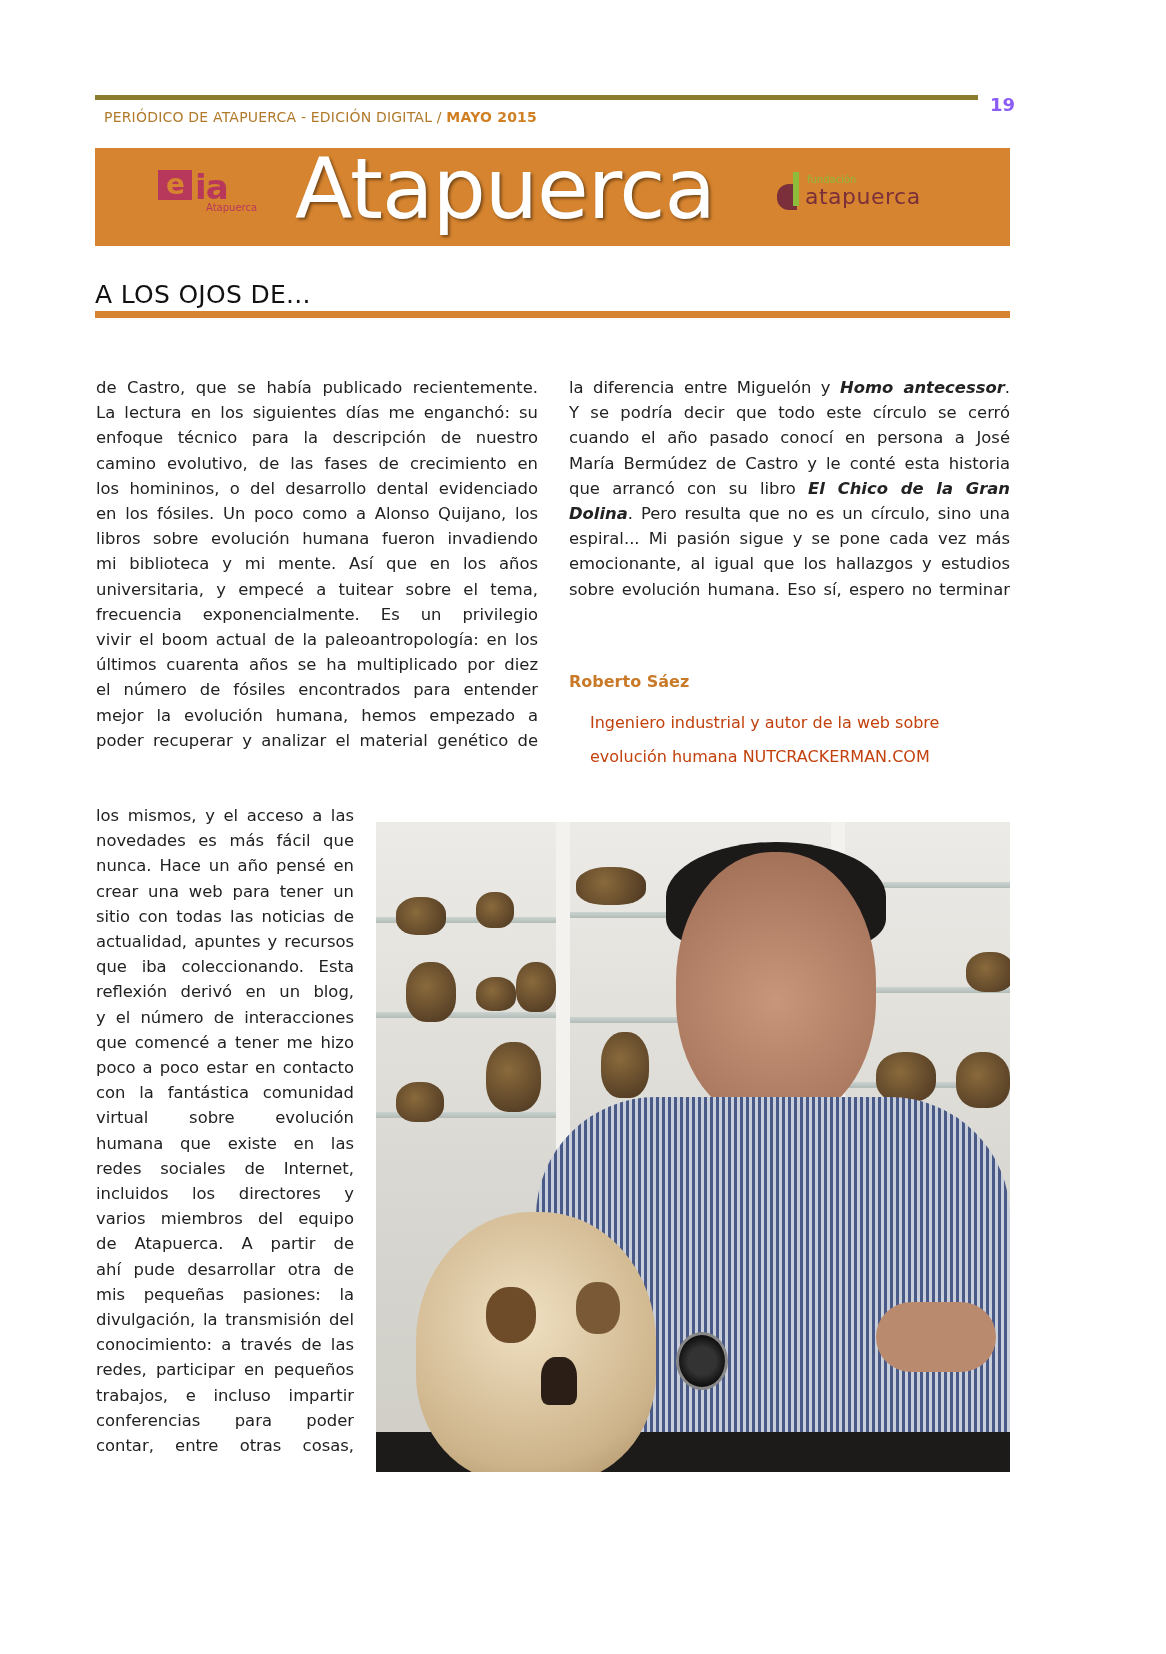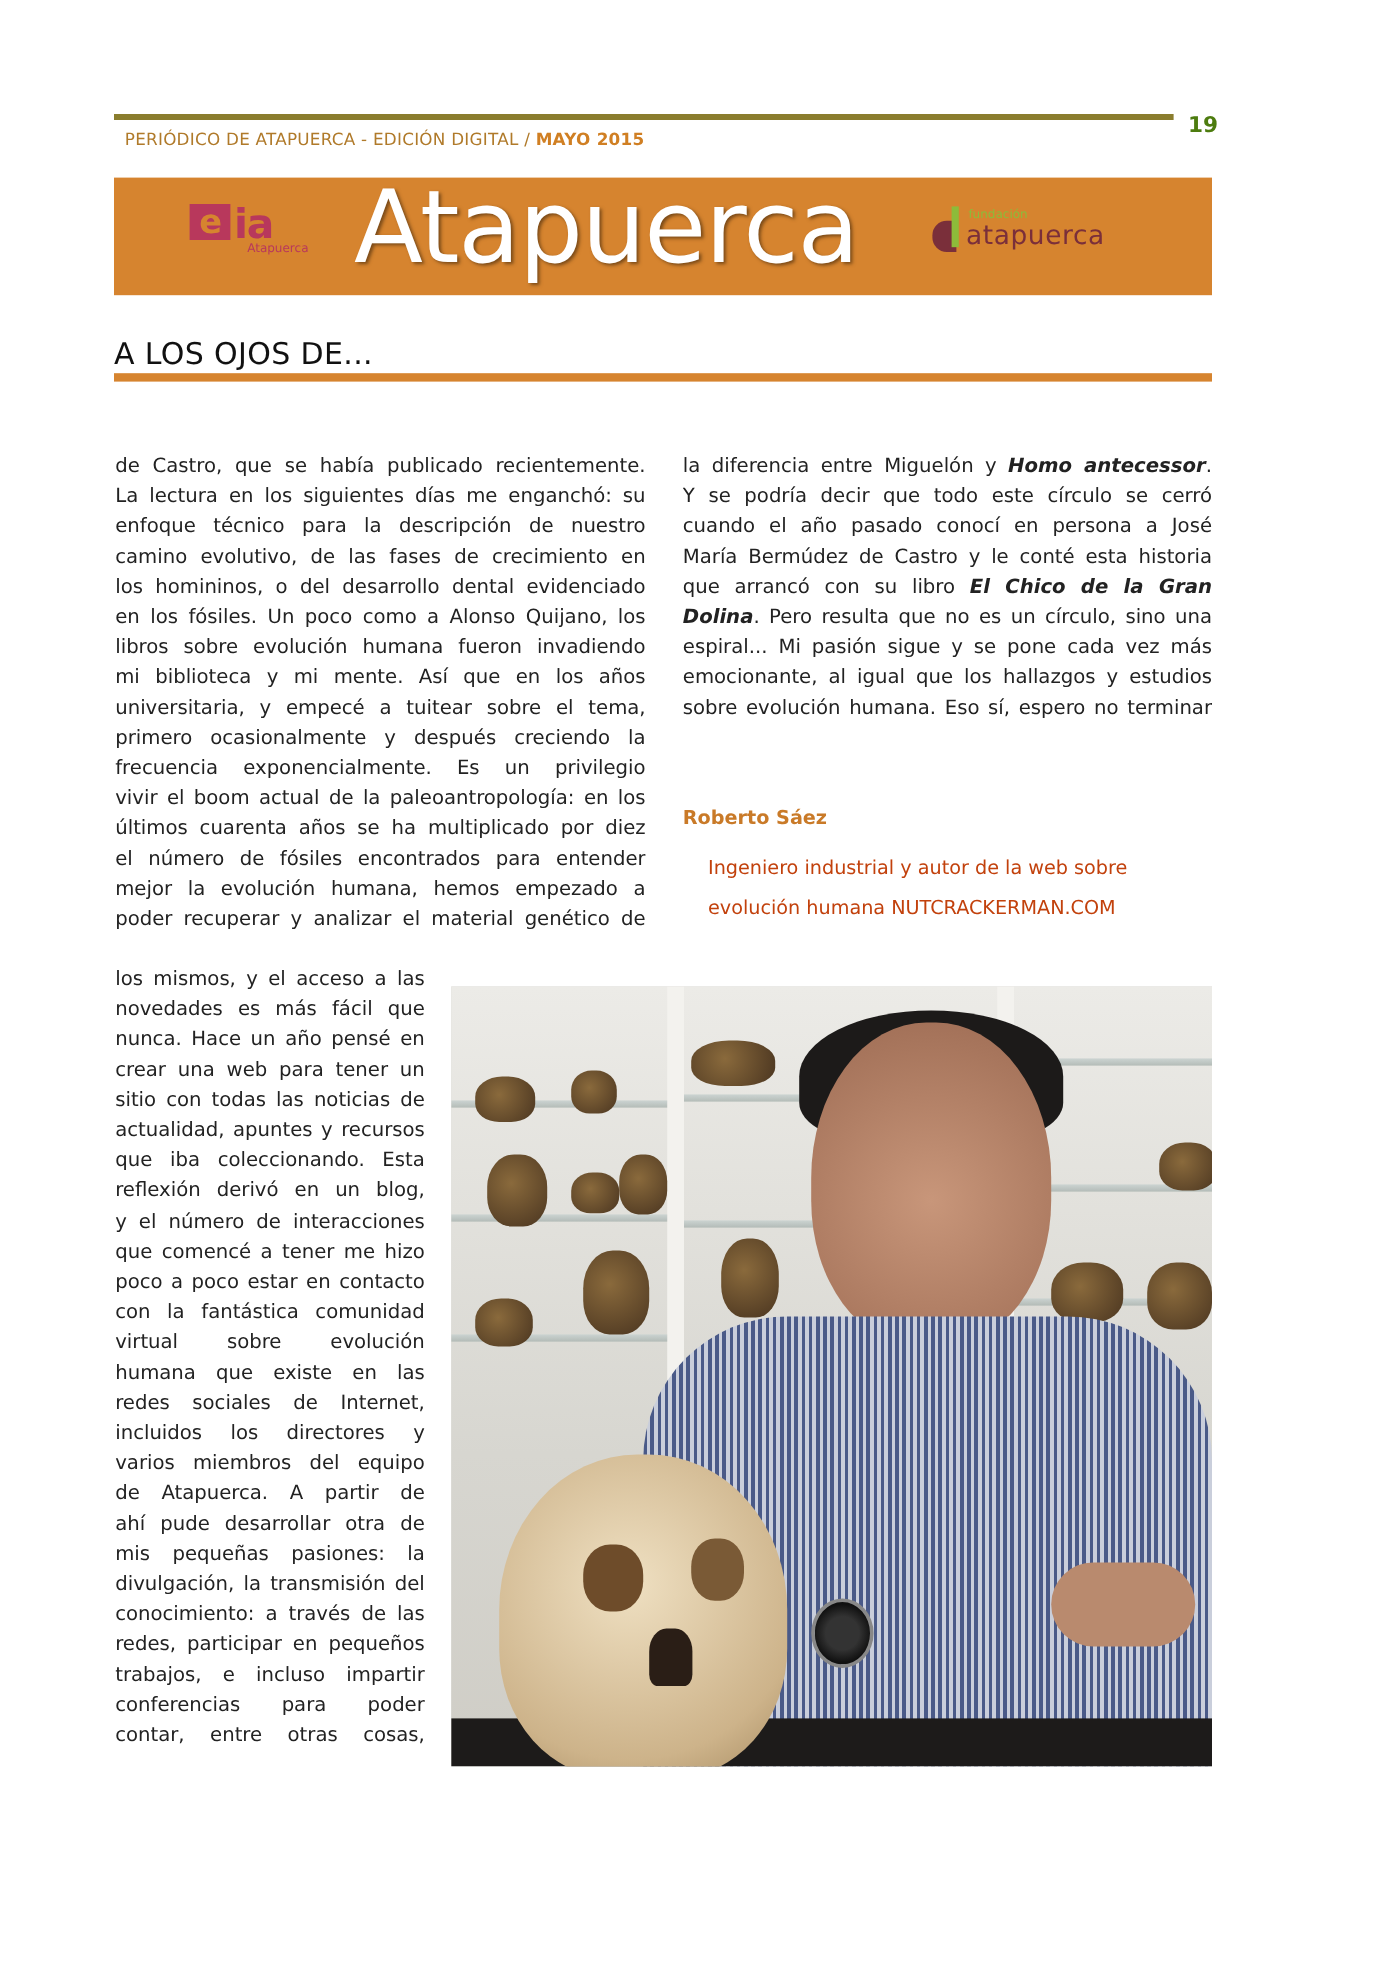--- a/index.html
+++ b/index.html
@@ -2,21 +2,21 @@
 <html><head>
 <meta charset="utf-8">
 <style>
   html, body { margin:0; padding:0; background:#ffffff; }
   body { width:1166px; height:1654px; position:relative; overflow:hidden; font-family:"DejaVu Sans", sans-serif; color:#1a1a1a; }
 
   .top-rule { position:absolute; left:95px; top:95px; width:883px; height:5px; background:#8a7d2e; }
   .running-head { position:absolute; left:104px; top:109px; font-size:14px; letter-spacing:0.2px; color:#b07a2a; font-family:"DejaVu Sans", sans-serif; white-space:nowrap; }
   .running-head .sep { color:#b07a2a; }
   .running-head .date { font-weight:bold; color:#d07f23;margin-top:40px; }
-  .page-number { position:absolute; left:990px; top:94px; font-size:18px; font-weight:bold; color:#4d7c0f; font-family:"DejaVu Sans", sans-serif; }
+  .page-number { position:absolute; left:990px; top:94px; font-size:18px; font-weight:bold; color:#8b5cf6; font-family:"DejaVu Sans", sans-serif; }
 
   .banner { position:absolute; left:95px; top:148px; width:915px; height:98px; background:#d6842f; overflow:hidden; }
   .logo-eia { position:absolute; left:63px; top:22px; width:110px; height:44px; }
   .logo-eia .mark { position:absolute; left:0; top:0; font-family:"DejaVu Sans", sans-serif; font-weight:bold; font-size:34px; color:#b8385c; letter-spacing:-1px; line-height:34px; }
   .logo-eia .mark .box { display:inline-block; width:34px; height:30px; background:#b8385c; color:#d6842f; text-align:center; line-height:30px; vertical-align:top; margin-right:3px; font-size:28px; }
   .logo-eia .sub { position:absolute; left:48px; top:32px; font-size:10px; color:#b8385c; }
   .banner-title { position:absolute; left:200px; top:-8px; font-family:"DejaVu Sans", sans-serif; font-size:84px; color:#ffffff; letter-spacing:-1px; text-shadow:2px 2px 3px #7a4a18; }
   .logo-fund { position:absolute; left:682px; top:20px; width:170px; height:50px; }
   .logo-fund .glyph { position:absolute; left:0; top:4px; width:22px; height:38px; }
   .logo-fund .glyph .c { position:absolute; left:0; top:12px; width:20px; height:26px; border-radius:12px 0 0 12px; background:#7a2f3a; }
@@ -86,21 +86,20 @@
 <div class="col col-left-top" id="left-top">
     <span class="line">de Castro, que se había publicado recientemente.</span>
     <span class="line">La lectura en los siguientes días me enganchó: su</span>
     <span class="line">enfoque técnico para la descripción de nuestro</span>
     <span class="line">camino evolutivo, de las fases de crecimiento en</span>
     <span class="line">los homininos, o del desarrollo dental evidenciado</span>
     <span class="line">en los fósiles. Un poco como a Alonso Quijano, los</span>
     <span class="line">libros sobre evolución humana fueron invadiendo</span>
     <span class="line">mi biblioteca y mi mente. Así que en los años</span>
     <span class="line">universitaria, y empecé a tuitear sobre el tema,</span>
-    <span class="line">primero ocasionalmente y después creciendo la</span>
     <span class="line">frecuencia exponencialmente. Es un privilegio</span>
     <span class="line">vivir el boom actual de la paleoantropología: en los</span>
     <span class="line">últimos cuarenta años se ha multiplicado por diez</span>
     <span class="line">el número de fósiles encontrados para entender</span>
     <span class="line">mejor la evolución humana, hemos empezado a</span>
     <span class="line">poder recuperar y analizar el material genético de</span>
   </div>
 
 <div class="col col-left-narrow" id="left-narrow">
     <span class="line">los mismos, y el acceso a las</span>

